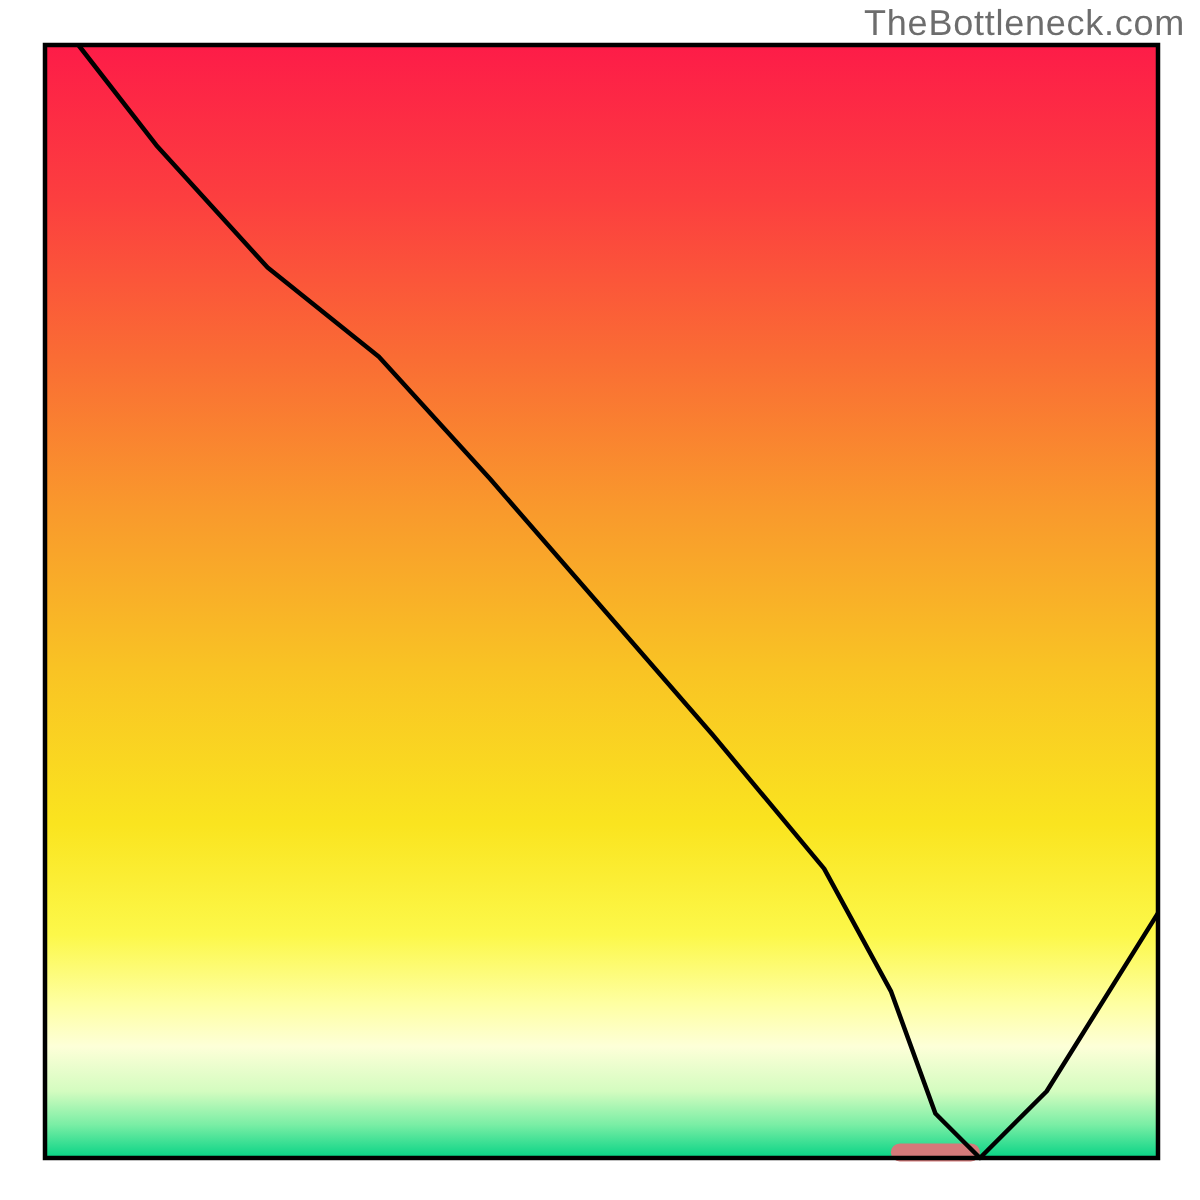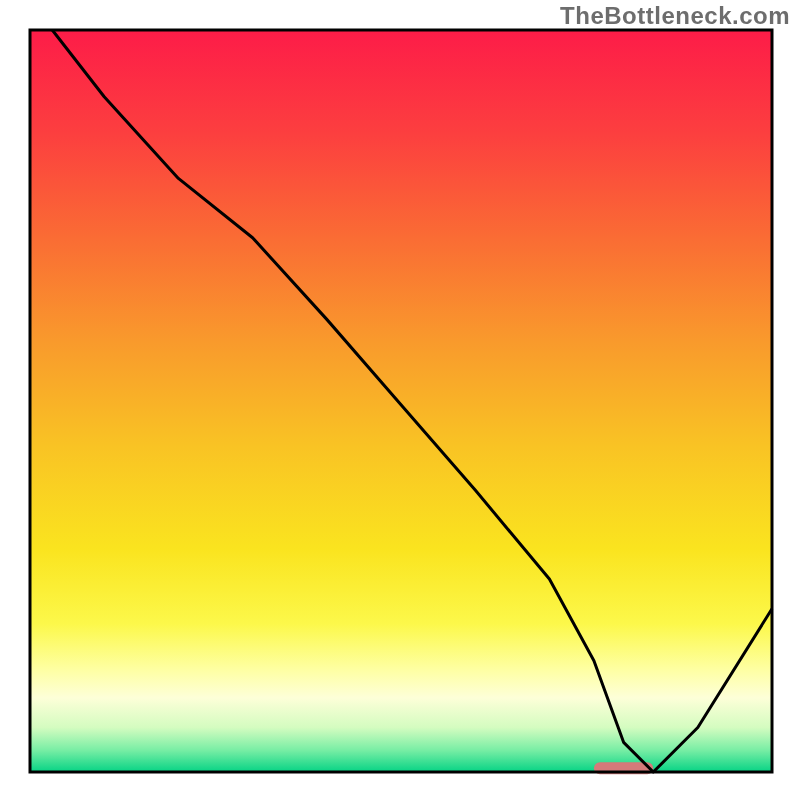--- a/index.html
+++ b/index.html
@@ -14,21 +14,21 @@
   .container {
     position: relative;
     width: 800px;
     height: 800px;
   }
   .watermark {
     position: absolute;
     top: 2px;
     right: 10px;
     font-size: 24px;
-    font-weight: bold;
+    font-weight: normal;
     color: #6d6d6d;
     letter-spacing: 0.5px;
   }
   svg.chart {
     position: absolute;
     left: 0;
     top: 0;
   }
 </style>
 </head>

